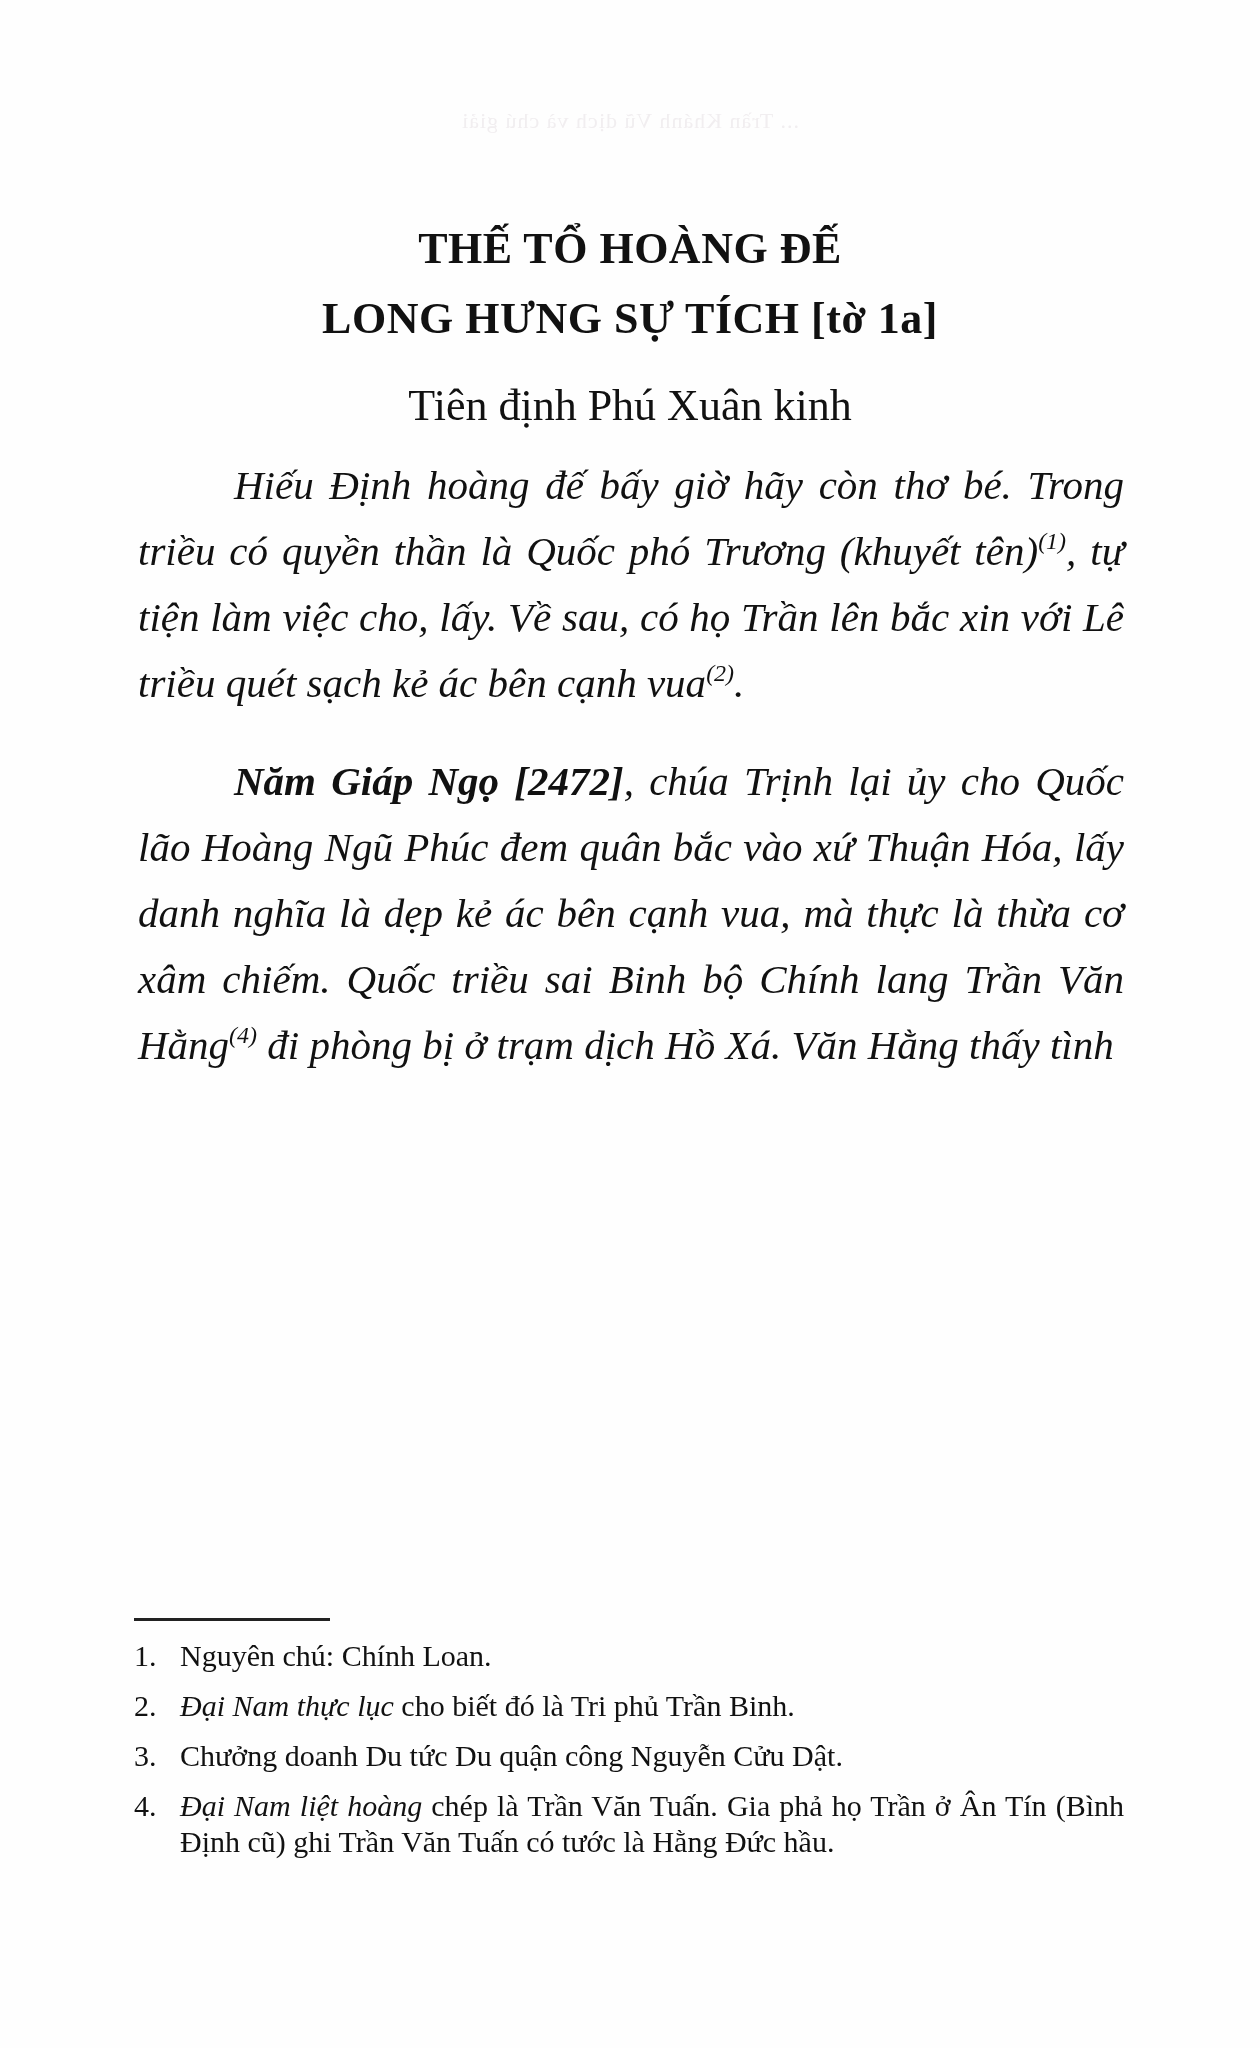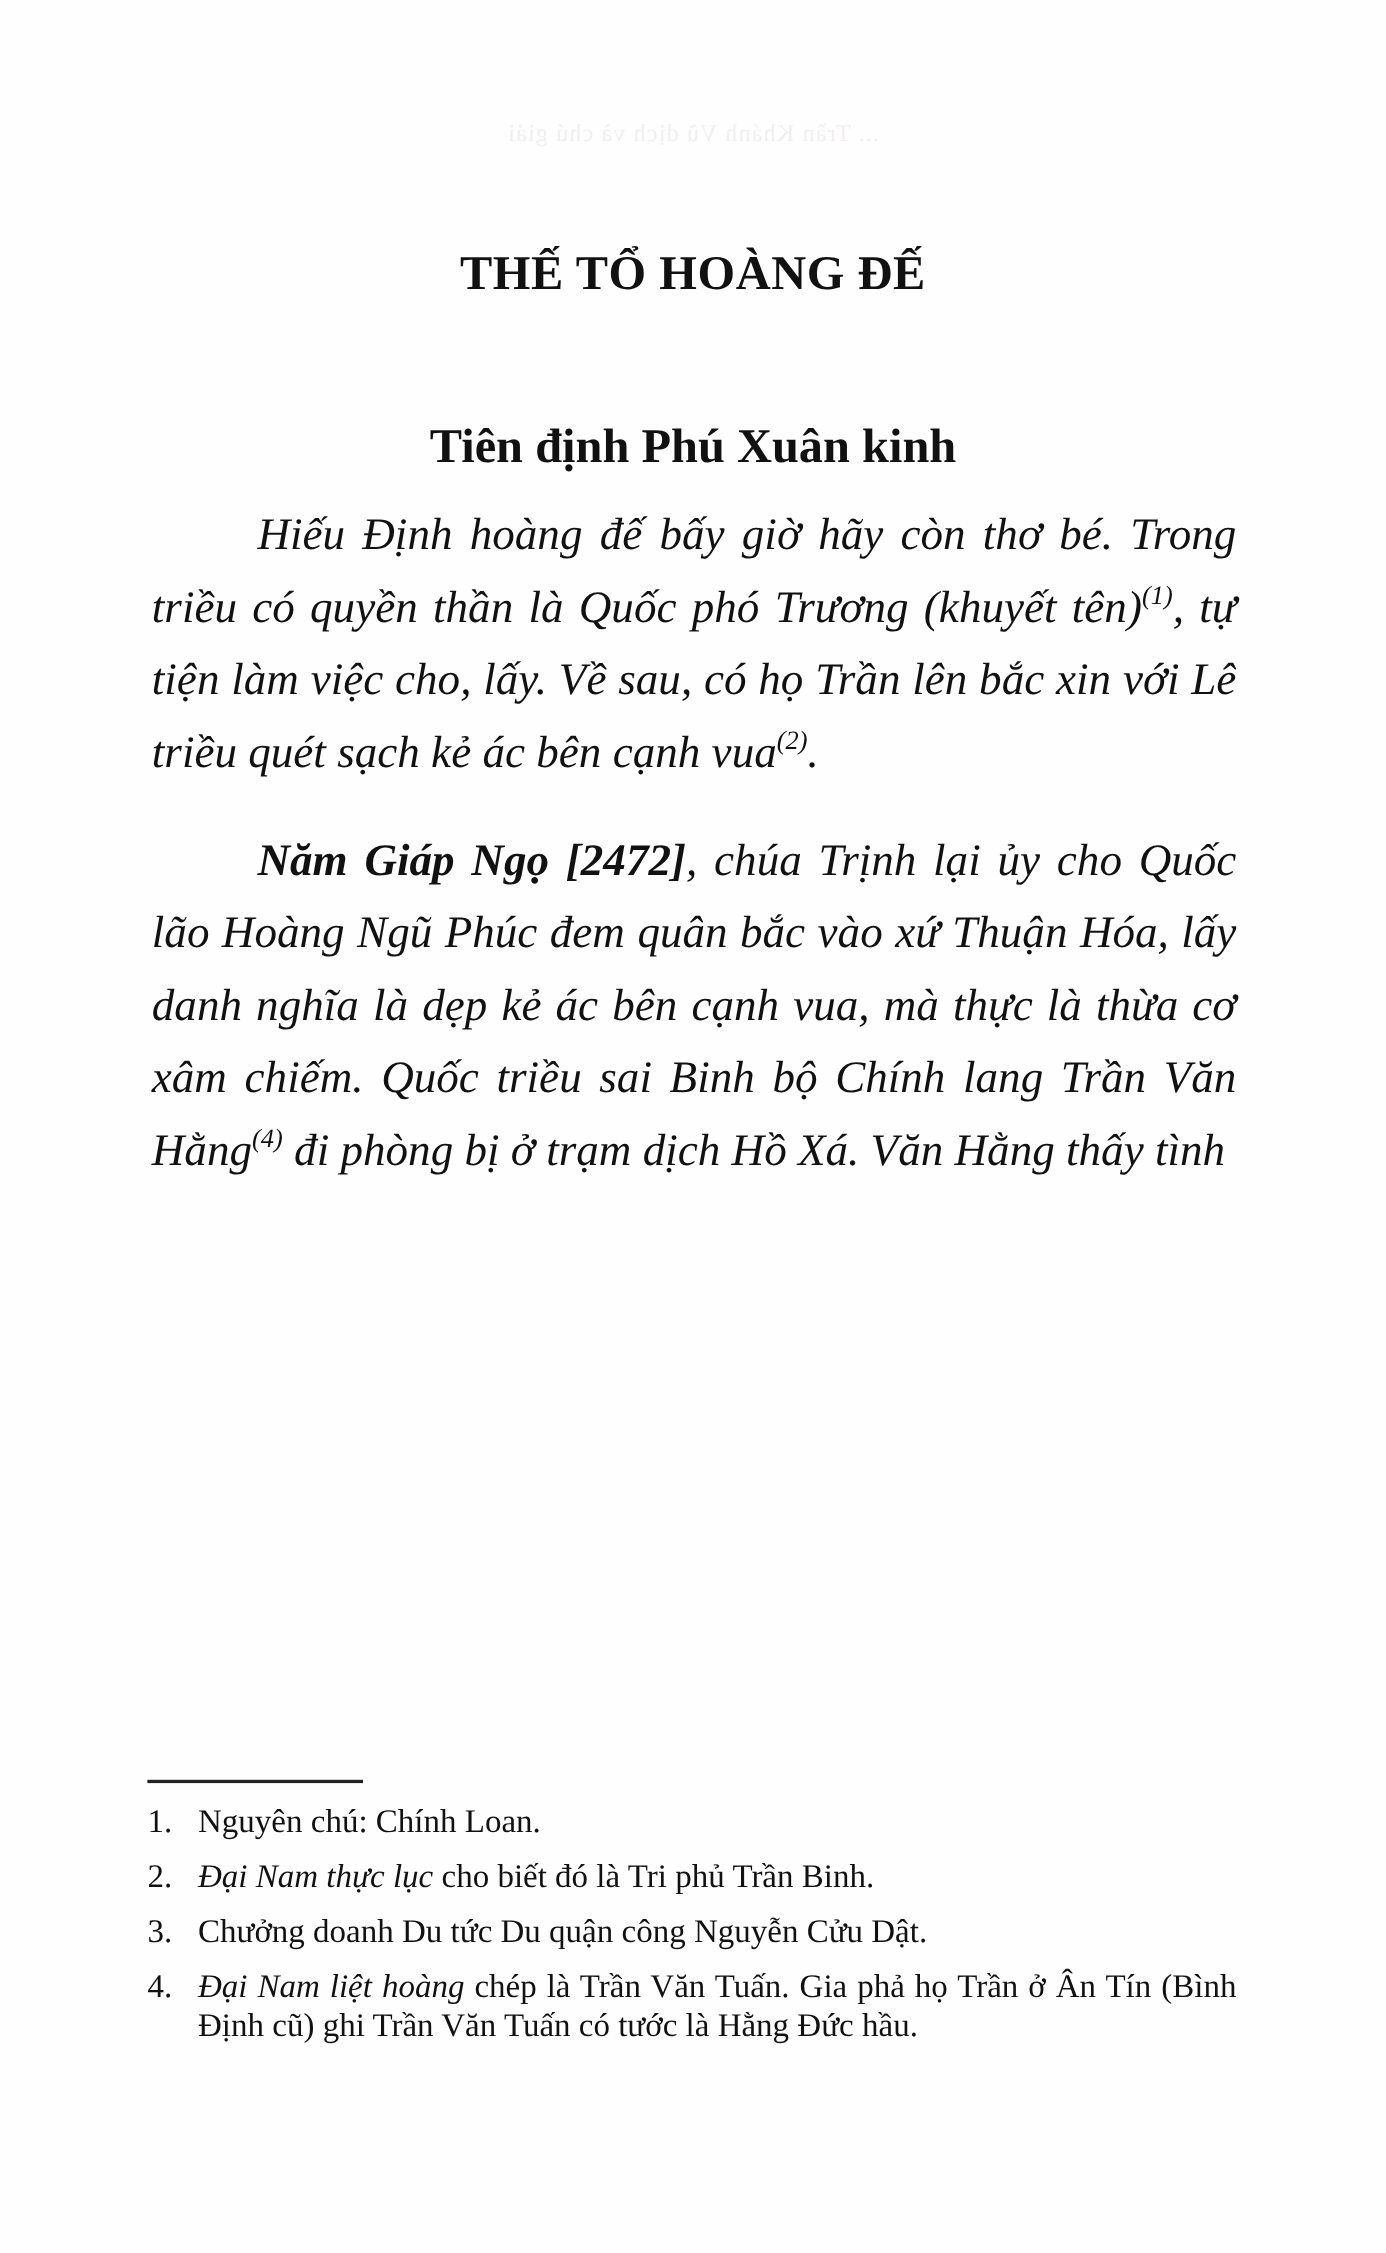--- a/index.html
+++ b/index.html
@@ -47,21 +47,21 @@
       line-height: 70px;
       letter-spacing: 0.5px;
     }
     .chapter-title span { display: block; }
     .section-title {
       position: absolute;
       left: 0;
       width: 1260px;
       top: 376px;
       text-align: center;
-      font-weight: bold;
+      font-weight: normal;
       font-size: 44px;
       line-height: 60px;
       margin: 0;
     }
     .body-text {
       position: absolute;
       left: 138px;
       width: 986px;
       top: 452px;
       font-size: 41px;
@@ -112,20 +112,21 @@
 </head>
 <body>
 
 <div class="page">
 
   <div class="ghost-header">... Trần Khánh Vũ dịch và chú giải</div>
 
   <div class="title-block">
     <h1 class="chapter-title">
       <span>THẾ TỔ HOÀNG ĐẾ</span>
+      <span>LONG HƯNG SỰ TÍCH [tờ 1a]</span>
     </h1>
   </div>
 
   <h2 class="section-title">Tiên định Phú Xuân kinh</h2>
 
   <div class="body-text">
     <p><span>Hiếu Định hoàng đế bấy giờ hãy còn thơ bé. Trong triều có quyền thần là Quốc phó Trương (khuyết tên)</span><sup class="fnref">(1)</sup><span>, tự tiện làm việc cho, lấy. Về sau, có họ Trần lên bắc xin với Lê triều quét sạch kẻ ác bên cạnh vua</span><sup class="fnref">(2)</sup><span>.</span></p>
 
 
     <p><b>Năm Giáp Ngọ [2472]</b><span>, chúa Trịnh lại ủy cho Quốc lão Hoàng Ngũ Phúc đem quân bắc vào xứ Thuận Hóa, lấy danh nghĩa là dẹp kẻ ác bên cạnh vua, mà thực là thừa cơ xâm chiếm. Quốc triều sai Binh bộ Chính lang Trần Văn Hằng</span><sup class="fnref">(4)</sup><span> đi phòng bị ở trạm dịch Hồ Xá. Văn Hằng thấy tình</span></p>

